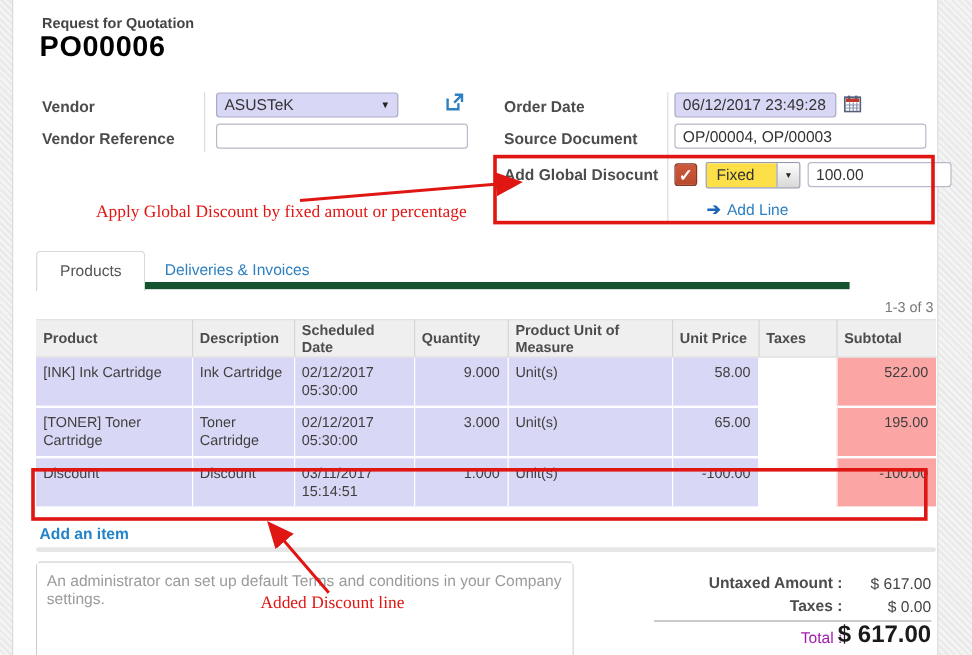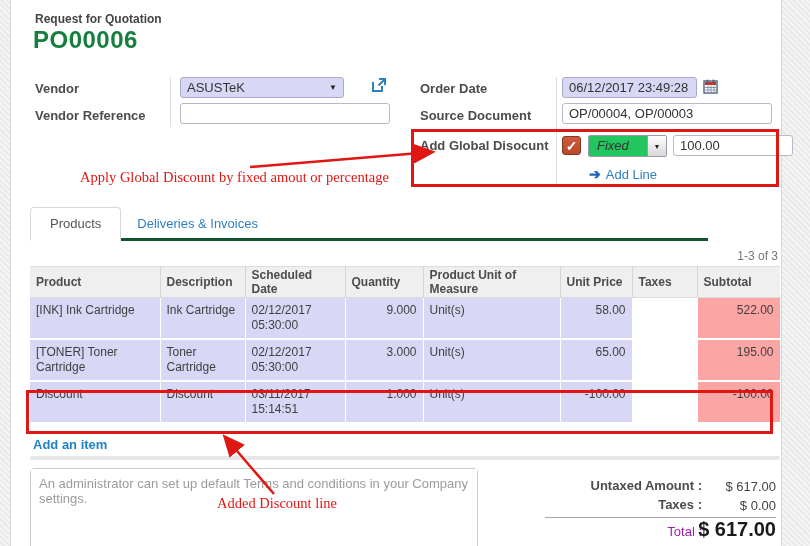--- a/index.html
+++ b/index.html
@@ -11,47 +11,47 @@
   }
   #page { position:relative; width:810px; height:546px; }
   #sheet {
     position:absolute; left:10px; top:0; width:772px; height:546px;
     background:#fff; border-left:1px solid #d9d9d9; border-right:1px solid #d9d9d9;
   }
   .abs { position:absolute; }
 
   
   .subtitle { left:35px; top:12px; font-size:12px; font-weight:bold; color:#444; }
-  .title    { left:33px; top:26px; font-size:24px; font-weight:bold; color:#15803d; letter-spacing:.5px; }
+  .title    { left:33px; top:26px; font-size:24px; font-weight:bold; color:#000000; letter-spacing:.5px; }
 
   
   .flabel { font-size:13px; font-weight:bold; color:#4c4c4c; }
   .sep-v { width:1px; background:#ddd; }
 
   .fieldbox {
     height:21px; font-size:13px; color:#333; border:1px solid #b9b9c9; border-radius:3px;
     display:flex; align-items:center; padding:0 6px; background:#fff;
   }
   .lav { background:#d8d8f6; border-color:#ababc9; }
   .fieldbox input { border:none; outline:none; background:transparent; width:100%; font-size:13px; color:#333; font-family:"Liberation Sans",sans-serif; }
   .caret { margin-left:auto; font-size:8px; color:#222; padding-left:6px; }
 
   .o-select2 { height:22px; display:flex; border:1px solid #9a9aae; border-radius:2px; overflow:hidden; font-size:13px; color:#333; }
-  .o-select2 .val { background:#22c55e; padding:2px 8px; flex:1;font-style:italic; }
+  .o-select2 .val { background:#fde047; padding:2px 8px; flex:1; }
   .o-select2 .btn { width:19px; background:linear-gradient(#fefefe,#d8d8d8); border-left:1px solid #9a9aae; display:flex; align-items:center; justify-content:center; font-size:7px; color:#222; }
 
   .checkbox {
     width:19px; height:19px; background:linear-gradient(#d0593c,#b84a2e); border:1px solid #8a3520; border-radius:3px;
     color:#fff; font-size:14px; font-weight:bold; display:flex; align-items:center; justify-content:center;
   }
   .addline { font-size:13px; color:#2e80c0; display:flex; align-items:center; gap:5px; cursor:pointer; }
   .addline .arr { color:#1f66b8; font-weight:bold; font-size:14px; }
 
   
-  .tabsbar { left:30px; top:209px; width:678px; height:32px; border-bottom:3px solid #14532d; display:flex; align-items:center; }
+  .tabsbar { left:30px; top:209px; width:678px; height:32px; border-bottom:6px solid #14532d; display:flex; align-items:flex-start; }
   .tab-active {
     background:#fff; border:1px solid #d8d8d8; border-bottom:1px solid #fff; margin-bottom:-1px;
     border-radius:4px 4px 0 0; padding:8px 19px 9px; font-size:13px; color:#555;
   }
   .tab-link { padding:8px 16px 9px; font-size:13px; color:#2e80c0; }
 
   .pager { right:32px; top:249px; font-size:12px; color:#777; }
 
   
   table.list { left:30px; top:266px; width:750px; border-collapse:collapse; table-layout:fixed; font-size:12px; }
@@ -103,21 +103,21 @@
 <div id="page">
   <div id="sheet"></div>
 
   <div class="abs subtitle">Request for Quotation</div>
   <div class="abs title">PO00006</div>
 
   <div class="abs flabel" style="left:35px; top:81px;">Vendor</div>
   <div class="abs flabel" style="left:35px; top:108px;">Vendor Reference</div>
   <div class="abs sep-v" style="left:170px; top:77px; height:50px;"></div>
 
-  <div class="abs fieldbox lav" style="left:180px; top:77px; width:164px;gap:40px;">
+  <div class="abs fieldbox lav" style="left:180px; top:77px; width:152px;gap:40px;">
     <span>ASUSTeK</span>
     <span class="caret">▼</span>
   </div>
   <span class="abs icon-btn" style="left:370px; top:76px;">
     <svg width="18" height="18" viewBox="0 0 18 18">
       <path d="M3 6 v9 h9 v-5" fill="none" stroke="#2e80c0" stroke-width="2"></path>
       <path d="M9 3 h6 v6" fill="none" stroke="#2e80c0" stroke-width="2"></path>
       <path d="M15 3 L8.5 9.5" stroke="#2e80c0" stroke-width="2"></path>
     </svg>
   </span>

